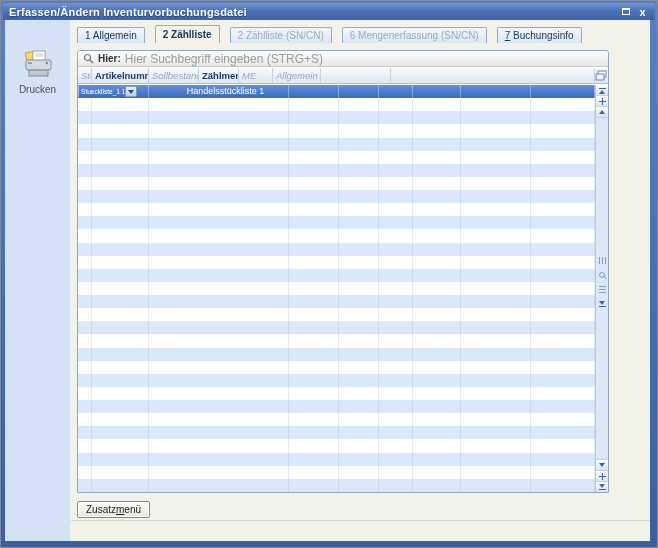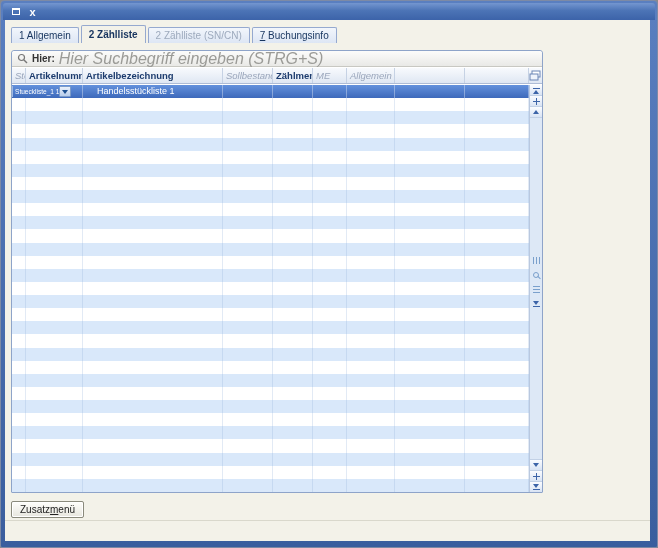--- a/index.html
+++ b/index.html
@@ -31,41 +31,41 @@
                  display:flex; overflow:hidden; background:var(--c-panel,#f3f2e9); }
 
   .sidebar { width:66px; flex:none; background:var(--c-sidebar,#d3e2f4);
              border-right:1px solid #e8eef8; position:relative; }
   .print-cmd { position:absolute; left:0; right:0; top:30px; text-align:center; cursor:default; }
   .print-cmd .plabel { display:block; margin-top:2px; font-size:10px; color:#41506c; }
 
   .main { flex:1; position:relative; background:var(--c-panel,#f3f2e9); }
 
   .tabbar { position:absolute; left:6px; top:5px; right:2px; height:18px;
-            display:flex; align-items:flex-end; gap:2px; }
+            display:flex; align-items:flex-end; gap:10px; }
   .tab { height:16px; padding:2px 7px 0 7px; font-size:10px; color:#17355f;
          background:linear-gradient(180deg,#f2f6fc,#dde6f4);
          border:1px solid #95a9cf; border-bottom:none; border-radius:2px 2px 0 0;
          white-space:nowrap; cursor:default; }
   .tab.active { height:18px; background:var(--c-panel,#f3f2e9); font-weight:bold;
                 position:relative; z-index:2; padding-top:3px; }
   .tab.disabled { color:#9daabd; }
   .tab u { text-decoration:underline; }
 
   .panel-bottom-line { position:absolute; left:0; right:0; top:500px; border-top:1px solid #d9d8cc; }
 
   .grid { position:absolute; left:6px; top:30px; width:532px; height:443px;
           background:#fff; border:1px solid #8ea4c9; border-radius:3px 3px 1px 1px; }
 
   .searchrow { position:absolute; left:0; right:0; top:0; height:16px;
                background:linear-gradient(180deg,#fcfcfb,#e9e9e6);
                border-bottom:1px solid #c8c8c2; border-radius:3px 3px 0 0;
                display:flex; align-items:center; padding:0 5px; gap:4px; }
   .searchrow .slabel { font-size:10px; font-weight:bold; color:#333; }
-  .searchrow .sph { font-size:16px; font-style:italic; color:#9b9b97; white-space:nowrap; }
+  .searchrow .sph { font-size:12px; color:#9b9b97; white-space:nowrap; }
 
   .gridheader { position:absolute; left:0; right:0; top:17px; height:16px;
                 display:flex; padding-right:13px;
                 background:linear-gradient(180deg,#f8fafd,#dfe7f3);
                 border-bottom:1px solid #aebcd6; }
   .hcell { border-right:1px solid #c6d2e4; font-size:9.5px; line-height:15px; padding-left:3px;
            white-space:nowrap; overflow:hidden; cursor:default; }
   .hcell.en  { color:#1d3c6e; font-weight:bold; }
   .hcell.dis { color:#9aa6bb; font-style:italic; }
   .corner-ico { position:absolute; right:1px; top:2px; width:12px; height:12px; }
@@ -82,21 +82,21 @@
   .combo { position:relative; flex:0 0 71px; }
   .combo .edge { position:absolute; left:0; top:1px; bottom:1px; width:1px; background:#9db9e4; }
   .combo .txt { position:absolute; left:3px; top:2px; width:58px; font-size:8px; white-space:nowrap;
                 overflow:hidden; transform:scaleX(.82); transform-origin:left center; }
   .combo .dd { position:absolute; left:47px; top:1px; width:12px; height:11px;
                background:linear-gradient(180deg,#eaf1fb,#b7cceb);
                border:1px solid #7d9cc9; border-radius:1px;
                display:flex; align-items:center; justify-content:center; }
   .dd-arrow { width:0; height:0; border-left:3px solid transparent; border-right:3px solid transparent;
               border-top:4px solid #1d4f91; }
-  .bez { flex:0 0 140px; font-size:9px; line-height:13px; padding-left:3px; white-space:nowrap; overflow:hidden; }
+  .bez { flex:0 0 140px; font-size:9px; line-height:13px; padding-left:3px; white-space:nowrap; overflow:hidden;text-align:center; }
 
   .vscroll { position:absolute; top:34px; right:0; bottom:0; width:13px;
              background:#dde8f6; border-left:1px solid #b9c8df; }
   .sbtn { height:11px; display:flex; flex-direction:column; align-items:center; justify-content:center;
           background:linear-gradient(180deg,#fafcff,#d9e4f4); border-bottom:1px solid #c2d1e6; cursor:default; }
   .sbot .sbtn { border-bottom:none; border-top:1px solid #c2d1e6; }
   .sbot { position:absolute; left:0; right:0; bottom:0; }
   .stop { position:absolute; left:0; right:0; top:0; }
   .arr-up { width:0; height:0; border-left:3px solid transparent; border-right:3px solid transparent;
             border-bottom:4px solid #3c64a8; }
@@ -123,58 +123,74 @@
             background:linear-gradient(180deg,#fefefb,#e7e6de);
             border:1px solid #8a8a7c; border-radius:2px; box-shadow:inset 0 0 0 1px #fff; cursor:default; }
   .zusatz u { text-decoration:underline; }
 </style>
 </head>
 <body>
 
 <div class="window">
 
   <div class="titlebar">
+    <span class="title">Erfassen/Ändern Inventurvorbuchungsdatei</span>
     <div class="tbtns">
       <div class="tbtn">
         <span class="restore-box"></span>
       </div>
       <div class="tbtn">
         <span class="close-x">x</span>
       </div>
     </div>
   </div>
 
   <div class="window-body">
 
+    <div class="sidebar">
+      <div class="print-cmd">
+        <svg width="32" height="28" viewBox="0 0 32 28">
+          <rect x="4" y="2" width="10" height="10" rx="1" fill="#f5d76e" stroke="#c9a63d" transform="rotate(-10 9 7)"></rect>
+          <rect x="11" y="1" width="12" height="10" fill="#ffffff" stroke="#9aa0ab"></rect>
+          <line x1="13" y1="4" x2="21" y2="4" stroke="#b9bfc9"></line>
+          <line x1="13" y1="6" x2="21" y2="6" stroke="#b9bfc9"></line>
+          <rect x="4" y="10" width="25" height="10" rx="2" fill="#d7dade" stroke="#868c97"></rect>
+          <rect x="6" y="12" width="4" height="2" fill="#9aa0ab"></rect>
+          <circle cx="25" cy="13" r="1.2" fill="#4caf50"></circle>
+          <rect x="7" y="20" width="19" height="6" fill="#c3c7cd" stroke="#868c97"></rect>
+        </svg>
+        <span class="plabel">Drucken</span>
+      </div>
+    </div>
 
     <div class="main">
       <div class="tabbar">
           <div class="tab">1 Allgemein</div>
           <div class="tab active">2 Zählliste</div>
           <div class="tab disabled">2 Zählliste (SN/CN)</div>
+          <div class="tab disabled">6 Mengenerfassung (SN/CN)</div>
           <div class="tab"><u>7</u> Buchungsinfo</div>
         </div>
       <div class="panel-bottom-line"></div>
 
       <div class="grid">
 
         <div class="searchrow">
           <svg width="11" height="11" viewBox="0 0 11 11">
             <circle cx="4.5" cy="4.5" r="3" fill="none" stroke="#777" stroke-width="1.2"></circle>
             <line x1="7" y1="7" x2="10" y2="10" stroke="#777" stroke-width="1.4"></line>
           </svg>
           <span class="slabel">Hier:</span>
           <span class="sph">Hier Suchbegriff eingeben (STRG+S)</span>
         </div>
 
         <div class="gridheader">
           <div style="display:flex; flex:1; overflow:hidden;">
               <div class="hcell dis" style="flex: 0 0 14px;">Steu</div>
               <div class="hcell en" style="flex: 0 0 57px;">Artikelnummer</div>
-              <div class="hcell en" style="flex: 0 0 140px;">Artikelbezeichnung</div>
               <div class="hcell dis" style="flex: 0 0 50px;">Sollbestand</div>
               <div class="hcell en" style="flex: 0 0 40px;">Zählmenge</div>
               <div class="hcell dis" style="flex: 0 0 34px;">ME</div>
               <div class="hcell dis" style="flex: 0 0 48px;">Allgemein</div>
               <div class="hcell dis" style="flex: 0 0 70px;"></div>
               <div class="hcell dis" style="flex: 1 1 20px;"></div>
             </div>
           <svg class="corner-ico" viewBox="0 0 12 12">
             <rect x="3" y="1" width="8" height="6" fill="#fff" stroke="#6b85b5"></rect>
             <rect x="1" y="4" width="8" height="6" fill="#eef3fb" stroke="#6b85b5"></rect>

